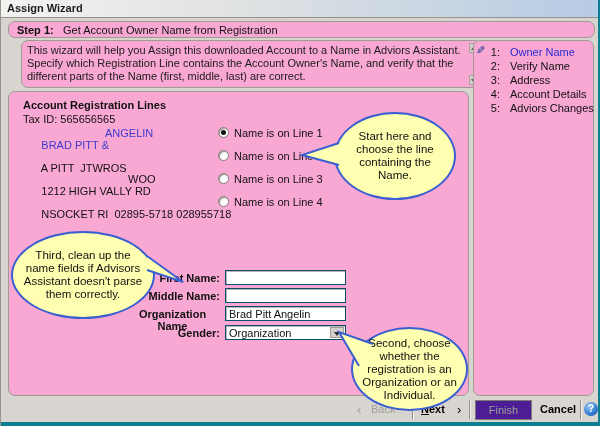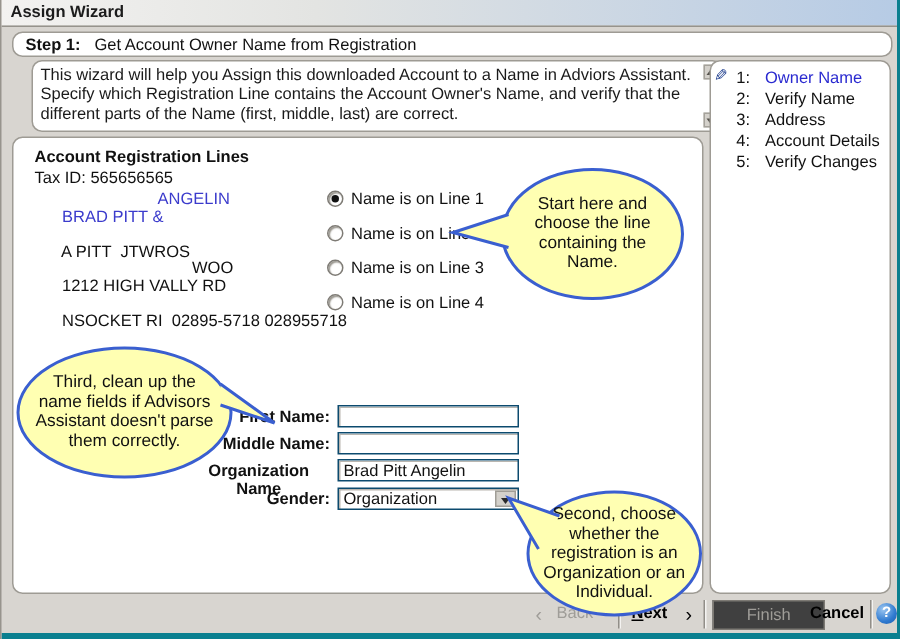--- a/index.html
+++ b/index.html
@@ -6,21 +6,21 @@
   body{font-family:"Liberation Sans","DejaVu Sans",sans-serif;background:#ffffff;}
   #window{position:relative;width:600px;height:426px;background:#d8d5d0;overflow:hidden;
           border-left:1px solid #97948d;box-sizing:border-box;}
   .abs{position:absolute;}
   
   #titlebar{left:0;top:0;width:600px;height:17px;
     background:linear-gradient(to right,#f3f2f0 0%,#e3e4e2 35%,#b6cbe5 100%);
     border-bottom:1px solid #96938c;}
   #titlebar .title{position:absolute;left:6px;top:2px;font-size:11px;font-weight:bold;color:#1c1c1c;}
   
-  .gbox{border:1px solid #9e9b94;border-radius:7px;background:#ffffff;box-sizing:border-box;}
+  .gbox{border:1px solid #9e9b94;border-radius:7px;background:#f9a8d4;box-sizing:border-box;}
   
   #stepheader{left:7px;top:21px;width:587px;height:17px;}
   #stepheader .lbl{position:absolute;left:8px;top:2px;font-size:11px;font-weight:bold;color:#111;}
   #stepheader .ttl{position:absolute;left:54px;top:2px;font-size:11px;color:#111;}
   
   #instructions{left:20px;top:40px;width:461px;height:48px;}
   #instructions .txt{position:absolute;left:5px;top:3px;width:438px;font-size:11px;line-height:13px;color:#1a1a1a;}
   .sbtn{position:absolute;width:10px;height:10px;background:#d4d1cb;border:1px solid #a5a29b;box-sizing:border-box;}
   .sbtn::after{content:"";position:absolute;left:1px;}
   .sb-up::after{top:2px;border-left:3px solid transparent;border-right:3px solid transparent;border-bottom:4px solid #55524c;}
@@ -54,22 +54,22 @@
   .balloon{position:absolute;border:2px solid #3a5fd0;border-radius:50%;background:#ffffb2;
      display:flex;align-items:center;justify-content:center;text-align:center;
      font-size:11.5px;line-height:13px;color:#111;box-sizing:border-box;z-index:5;}
   .tail{position:absolute;z-index:6;}
   
   #footer{left:0;top:399px;width:600px;height:23px;}
   .chev{position:absolute;top:3px;font-size:13px;}
   .fbtn{position:absolute;top:4px;font-size:11px;white-space:nowrap;}
   .sep{position:absolute;top:1px;width:1px;height:19px;background:#918e88;box-shadow:1px 0 0 #f4f3f1;}
   .disabled{color:#9f9d98;}
-  #finishbtn{position:absolute;left:474px;top:1px;width:75px;height:20px;border:1px solid #7d7a74;
-     background:#404040;box-sizing:border-box;text-align:center;font-size:11px;color:#9f9d98;padding-top:3px;}
+  #finishbtn{position:absolute;left:474px;top:1px;width:57px;height:20px;border:1px solid #7d7a74;
+     background:#4c1d95;box-sizing:border-box;text-align:center;font-size:11px;color:#9f9d98;padding-top:3px;}
   #helpicon{position:absolute;left:583px;top:3px;width:14px;height:14px;border-radius:50%;
      background:radial-gradient(circle at 35% 30%,#9cc6f0,#2f7ad0 60%,#1b5cae);
      color:#fff;font-size:10px;font-weight:bold;text-align:center;line-height:14px;}
   
   #edge-right{left:597px;top:0;width:3px;height:426px;background:#0a7f8f;}
   #edge-bottom{left:0;top:422px;width:600px;height:4px;background:#0a7f8f;}
 </style>
 </head>
 <body>
 
@@ -155,21 +155,21 @@
     <div class="steprow" style="top:33px;left:10px;">
       <span class="stepnum">3:</span>
       <span class="steplbl">Address</span>
     </div>
     <div class="steprow" style="top:47px;left:10px;">
       <span class="stepnum">4:</span>
       <span class="steplbl">Account Details</span>
     </div>
     <div class="steprow" style="top:61px;left:10px;">
       <span class="stepnum">5:</span>
-      <span class="steplbl">Verify Changes</span>
+      <span class="steplbl">Adviors Changes</span>
     </div>
   </div>
 
   <div class="balloon" style="left:333px;top:112px;width:122px;height:88px;padding:4px 10px;">
     <span>Start here and choose the line containing the Name.</span>
   </div>
   <svg class="tail" style="left:298px;top:140px;" width="42" height="30">
     <polygon points="40,3 3,15 40,25" fill="#ffffb2"></polygon>
     <path d="M40,3 L3,15 L40,25" fill="none" stroke="#3a5fd0" stroke-width="2"></path>
   </svg>

